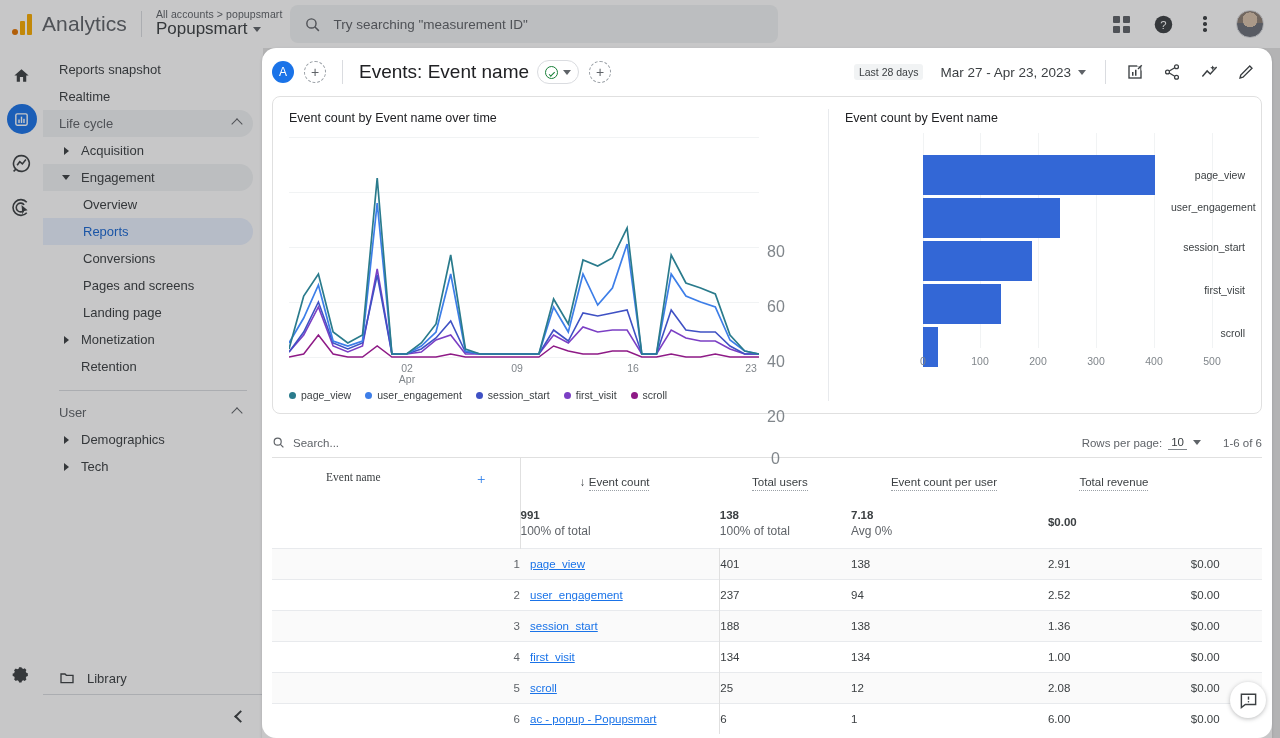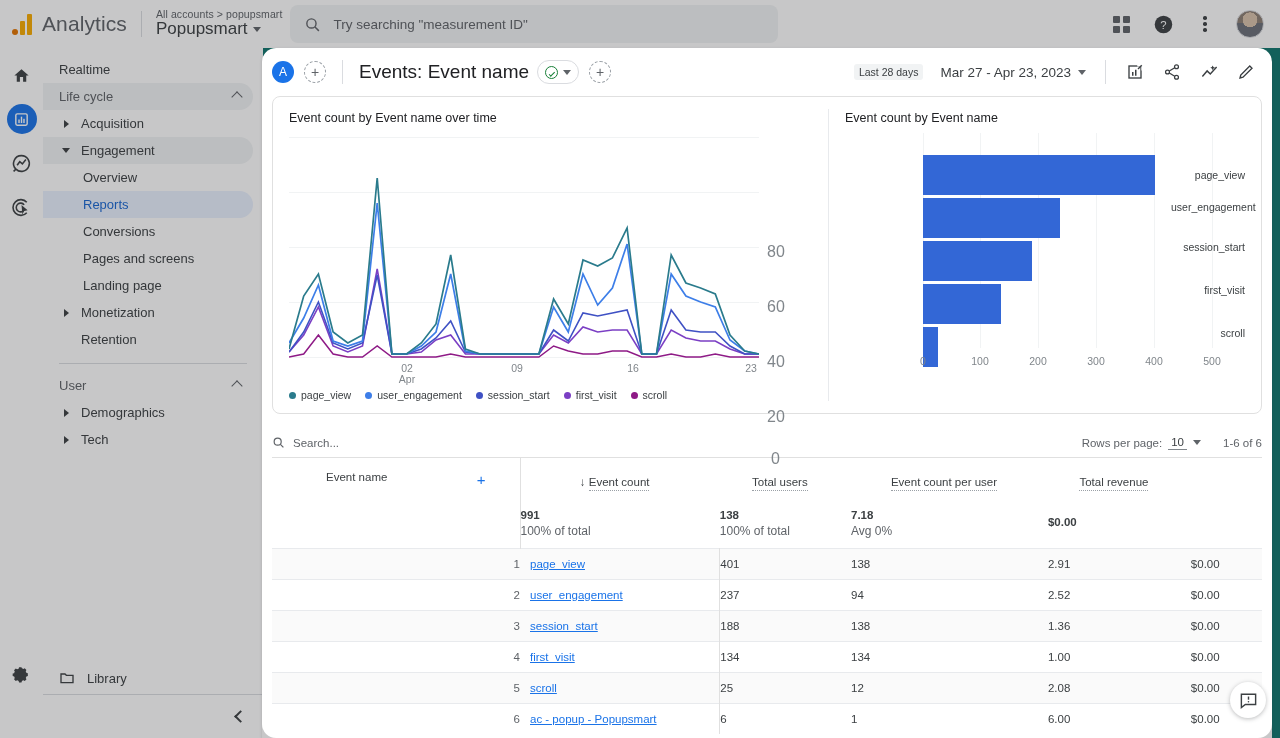--- a/index.html
+++ b/index.html
@@ -2,21 +2,21 @@
 <html><head>
 <meta charset="utf-8">
 <style>
   * { box-sizing: border-box; margin: 0; padding: 0; }
   html, body {
     width: 1280px; height: 738px;
     font-family: "Liberation Sans", sans-serif;
     background: #ffffff;
     overflow: hidden;
   }
-  #root { position: relative; width: 1280px; height: 738px; background: #0f766e; }
+  #root { position: relative; width: 1280px; height: 738px; background: #e5e5e5; }
 
   
   .topbar {
     position: absolute; top: 0; left: 0; width: 1280px; height: 48px;
     display: flex; align-items: center; background: #ffffff;
   }
   .ga-logo { display: flex; align-items: flex-end; gap: 2px; margin-left: 12px; height: 22px; }
   .ga-logo i { display: block; width: 5px; border-radius: 1px; background: #f9ab00; }
   .ga-logo i.b1 { height: 9px; background: #e37400; border-radius: 50%; width: 6px; height: 6px; }
   .ga-logo i.b2 { height: 14px; }
@@ -124,21 +124,21 @@
   .tablewrap { margin: 14px 10px 0 10px; }
   .tbar { display: flex; align-items: center; height: 30px; border-bottom: 1px solid #e0e0e0; }
   .tsearch { display: flex; align-items: center; gap: 8px; font-size: 11.5px; color: #5f6368; }
   .tbar .right { margin-left: auto; display: flex; align-items: center; gap: 22px; font-size: 11.5px; color: #5f6368; }
   .rpp { display: flex; align-items: center; gap: 6px; text-align: right; }
   .rppval { border-bottom: 1px solid #80868b; padding: 0 3px 1px 3px; color: #3c4043; }
 
   table { width: 100%; border-collapse: collapse; }
   th, td { font-size: 11.5px; color: #3c4043; font-weight: 400; }
   th.h { padding: 13px 8px; vertical-align: bottom; }
-  th.c1 { width: 248px; text-align: left; padding-left: 54px; }
+  th.c1 { width: 248px; text-align: left; padding-left: 54px; font-family: Liberation Serif, serif; }
   th.num { text-align: center; padding-right: 20px; padding-left: 9px; }
   th.num span.u { border-bottom: 1px dotted #9aa0a6; padding-bottom: 2px; }
   .colsep { border-left: 1px solid #e0e0e0; }
   td.idx { width: 22px; text-align: right; color: #5f6368; padding: 9px 0; }
   td.name { padding: 9px 0 9px 10px; }
   td.name a { color: #1a73e8; text-decoration: underline; font-size: 11.5px; }
   td.num { padding-right: 20px; }
   tr.total td { padding: 8px 0 10px 0; font-weight: 700; }
   tr.total td.num { padding-right: 20px; }
   .subtot { display: block; font-size: 12px; color: #5f6368; font-weight: 400; margin-top: 3px; }
@@ -233,20 +233,23 @@
       </svg>
     </div>
     <div class="ri gear">
       <svg width="19" height="19" viewBox="0 0 24 24">
         <path d="M12 8.5a3.5 3.5 0 1 0 0 7 3.5 3.5 0 0 0 0-7zm9-.5-2-.6a7.4 7.4 0 0 0-.8-2l1-1.8-2.3-2.3-1.8 1a7.4 7.4 0 0 0-2-.8L12.6 0h-3.2l-.6 2a7.4 7.4 0 0 0-2 .8l-1.8-1L2.7 4.1l1 1.8a7.4 7.4 0 0 0-.8 2l-2 .6v3.2l2 .6c.2.7.5 1.4.8 2l-1 1.8 2.3 2.3 1.8-1c.6.4 1.3.6 2 .8l.6 2h3.2l.6-2c.7-.2 1.4-.5 2-.8l1.8 1 2.3-2.3-1-1.8c.4-.6.6-1.3.8-2l2-.6z" fill="#3c4043" transform="translate(0,1.5) scale(0.95)"></path>
       </svg>
     </div>
   </div>
 
   <div class="nav">
+    <div class="navitem">
+      <span>Reports snapshot</span>
+    </div>
     <div class="navitem">
       <span>Realtime</span>
     </div>
     <div class="navitem group hl">
       <span>Life cycle</span>
       <span class="chev-up"></span>
     </div>
     <div class="navitem">
       <span class="tw">
           <span class="tri-r"></span>

